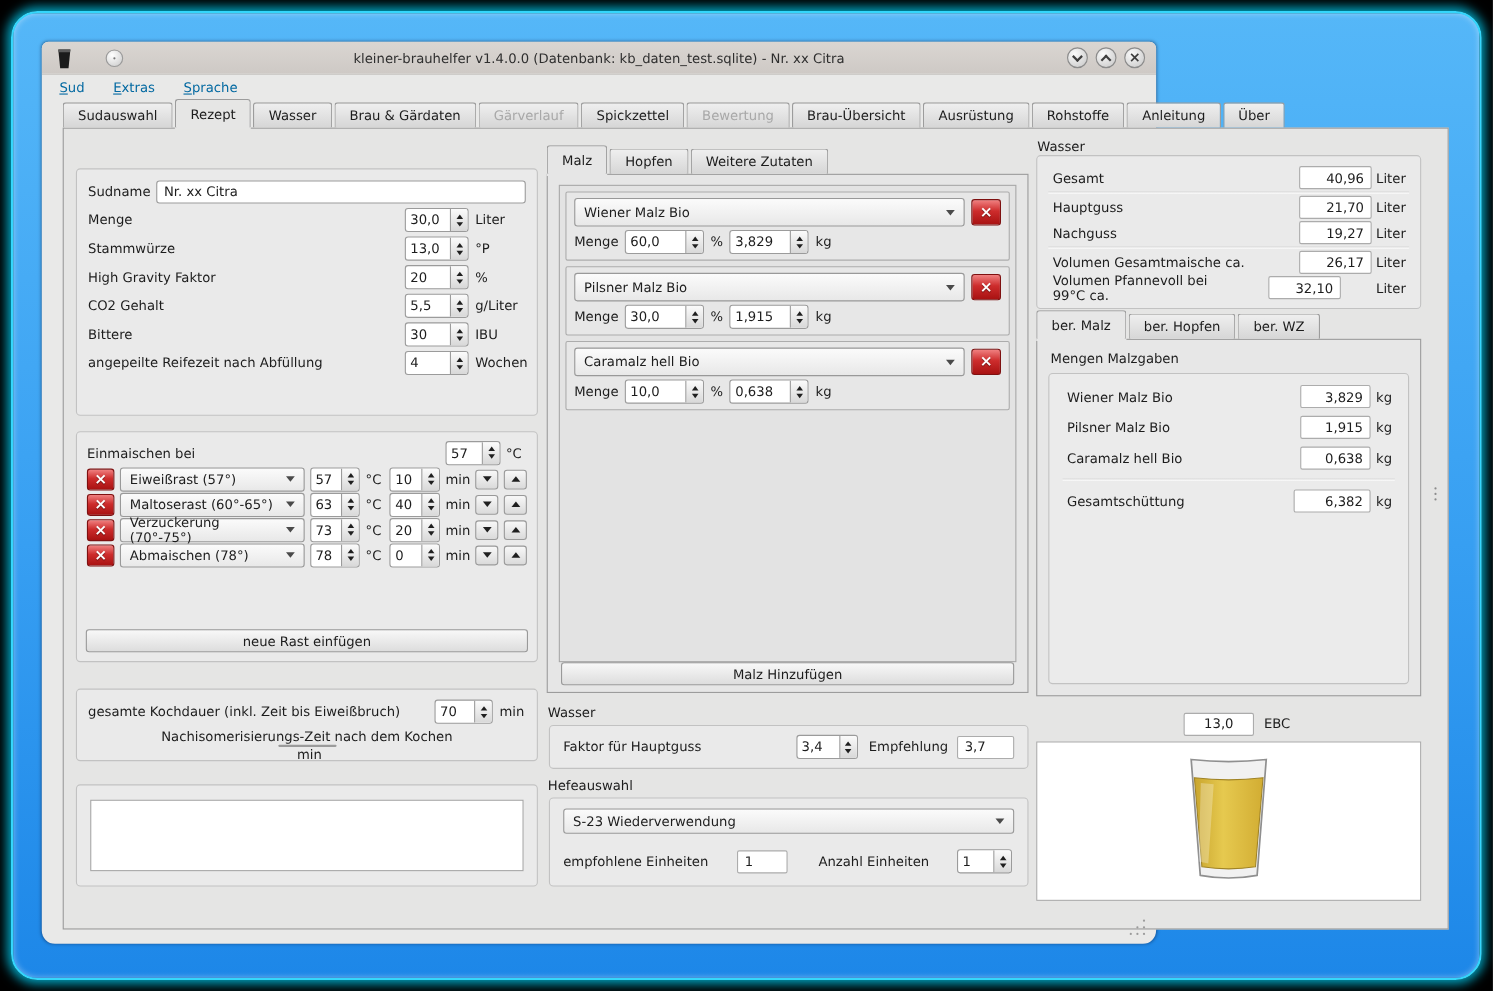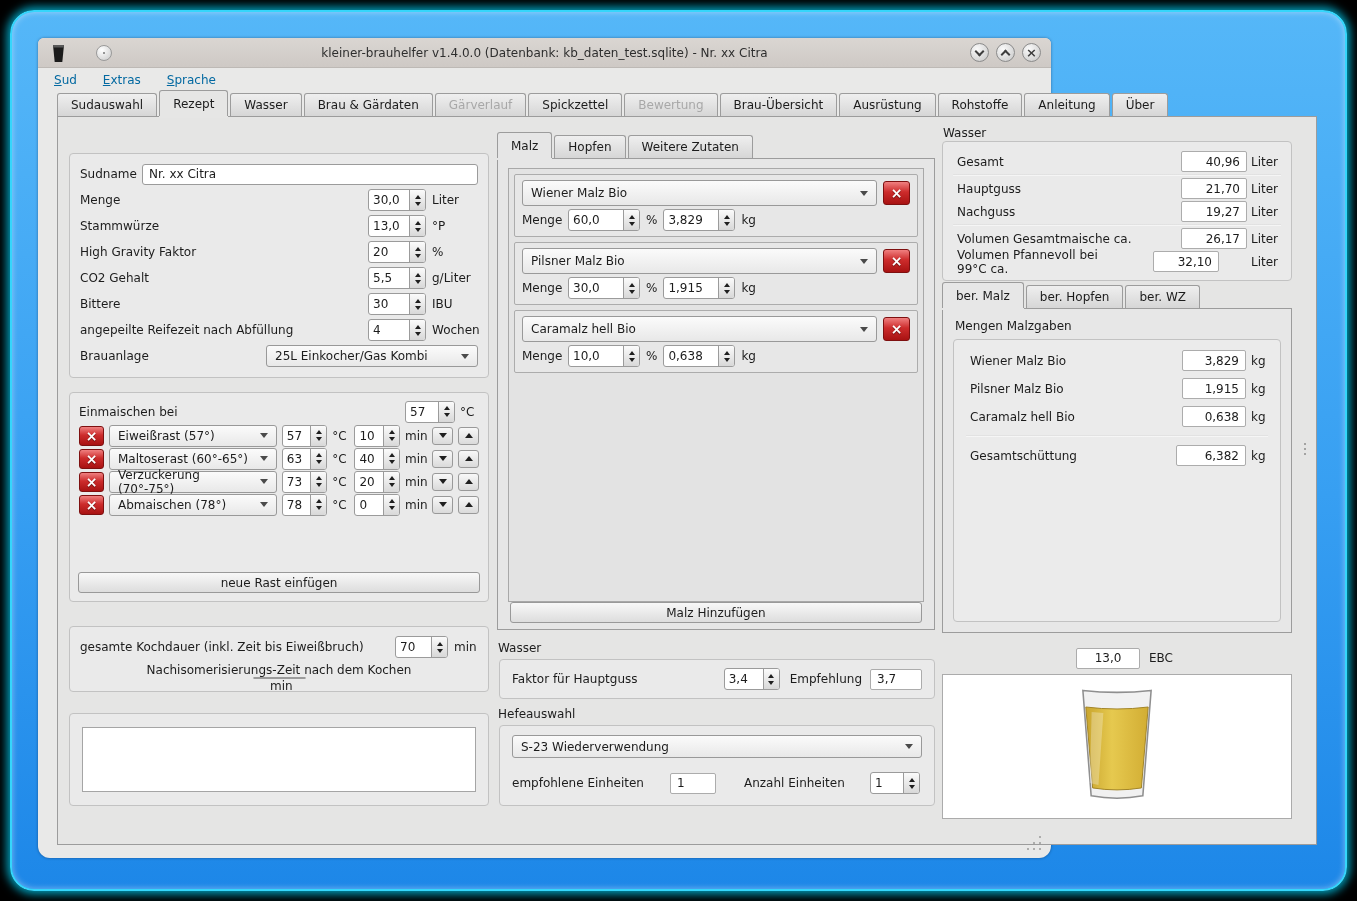--- a/index.html
+++ b/index.html
@@ -186,27 +186,20 @@
         <span class="fill">angepeilte Reifezeit nach Abfüllung</span>
         <span class="spin" style="width:58px;">
             <span class="v">4</span>
             <span class="sb">
               <i class="tu"></i>
               <i class="td"></i>
             </span>
           </span>
         <span style="width:52px;padding-left:6px;">Wochen</span>
       </div>
-      <div class="row" style="height:26px;">
-        <span class="fill">Brauanlage</span>
-        <span class="combo" style="width:212px;">
-            <span>25L Einkocher/Gas Kombi</span>
-            <i class="ca"></i>
-          </span>
-      </div>
     </div>
 
     <div class="grp" style="left:11px;top:275px;width:420px;height:210px;padding:6px 9px;">
       <div class="row" style="height:25px;">
         <span class="fill">Einmaischen bei</span>
         <span class="spin" style="width:50px;">
             <span class="v">57</span>
             <span class="sb">
               <i class="tu"></i>
               <i class="td"></i>

